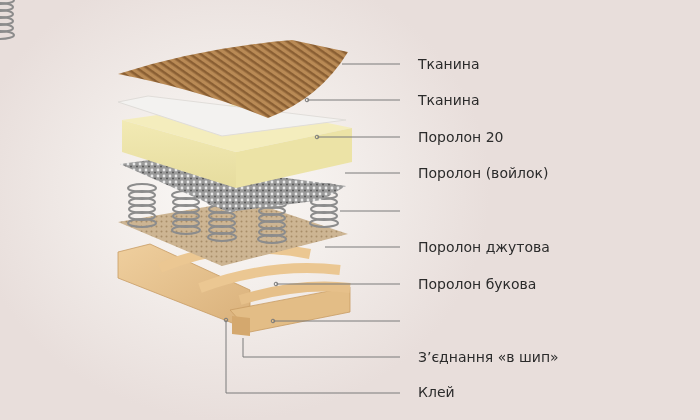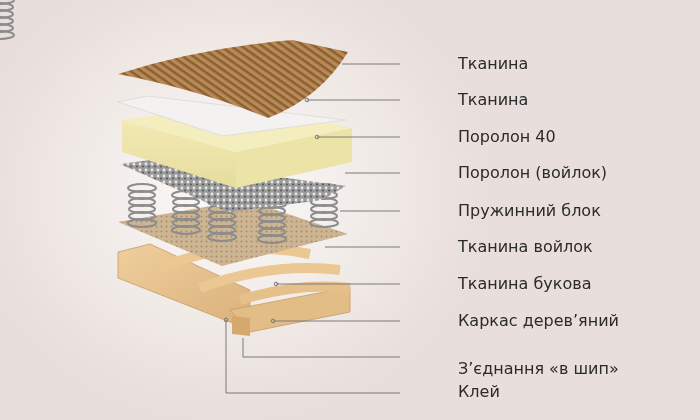--- a/index.html
+++ b/index.html
@@ -1,19 +1,19 @@
 <!DOCTYPE html>
 <html><head>
 <meta charset="utf-8">
 <style>
   html,body{margin:0;padding:0;}
   body{width:700px;height:420px;overflow:hidden;background:#e8dedb;font-family:"DejaVu Sans","Liberation Sans",sans-serif;}
   .stage{position:relative;width:700px;height:420px;background:radial-gradient(ellipse 260px 230px at 230px 190px,#fbf9f7 0%,#f3eeeb 45%,#e8dedb 100%);}
   svg.art{position:absolute;left:0;top:0;}
-  .label{position:absolute;left:418px;font-size:16px;color:#2b2b2b;white-space:nowrap;line-height:20px;margin-left:40px;}
+  .label{position:absolute;left:418px;font-size:14px;color:#2b2b2b;white-space:nowrap;line-height:20px;}
 </style>
 </head>
 <body>
 
 <div class="stage">
   <svg class="art" width="700" height="420" viewBox="0 0 700 420">
     <defs>
       <pattern id="weave" width="6" height="6" patternUnits="userSpaceOnUse" patternTransform="rotate(35)">
         <rect width="6" height="6" fill="#b98a55"></rect>
         <rect width="6" height="2.5" fill="#8a5f33"></rect>
@@ -90,21 +90,19 @@
       <circle cx="307" cy="100" r="1.8"></circle>
       <circle cx="317" cy="137" r="1.8"></circle>
       <circle cx="276" cy="284" r="1.8"></circle>
       <circle cx="273" cy="321" r="1.8"></circle>
       <circle cx="226" cy="320" r="1.8"></circle>
     </g>
   </svg>
 
   <div class="label" style="top:54px">Тканина</div>
   <div class="label" style="top:90px">Тканина</div>
-  <div class="label" style="top:127px">Поролон 40</div>
+  <div class="label" style="top:127px">Поролон 20</div>
   <div class="label" style="top:163px">Поролон (войлок)</div>
-  <div class="label" style="top:201px">Пружинний блок</div>
-  <div class="label" style="top:237px">Тканина войлок</div>
-  <div class="label" style="top:274px">Тканина букова</div>
-  <div class="label" style="top:311px">Каркас дерев’яний</div>
-  <div class="label" style="top:359px">З’єднання «в шип»</div>
+  <div class="label" style="top:237px">Поролон джутова</div>
+  <div class="label" style="top:274px">Поролон букова</div>
+  <div class="label" style="top:347px">З’єднання «в шип»</div>
   <div class="label" style="top:382px">Клей</div>
 </div>
 
 </body></html>

